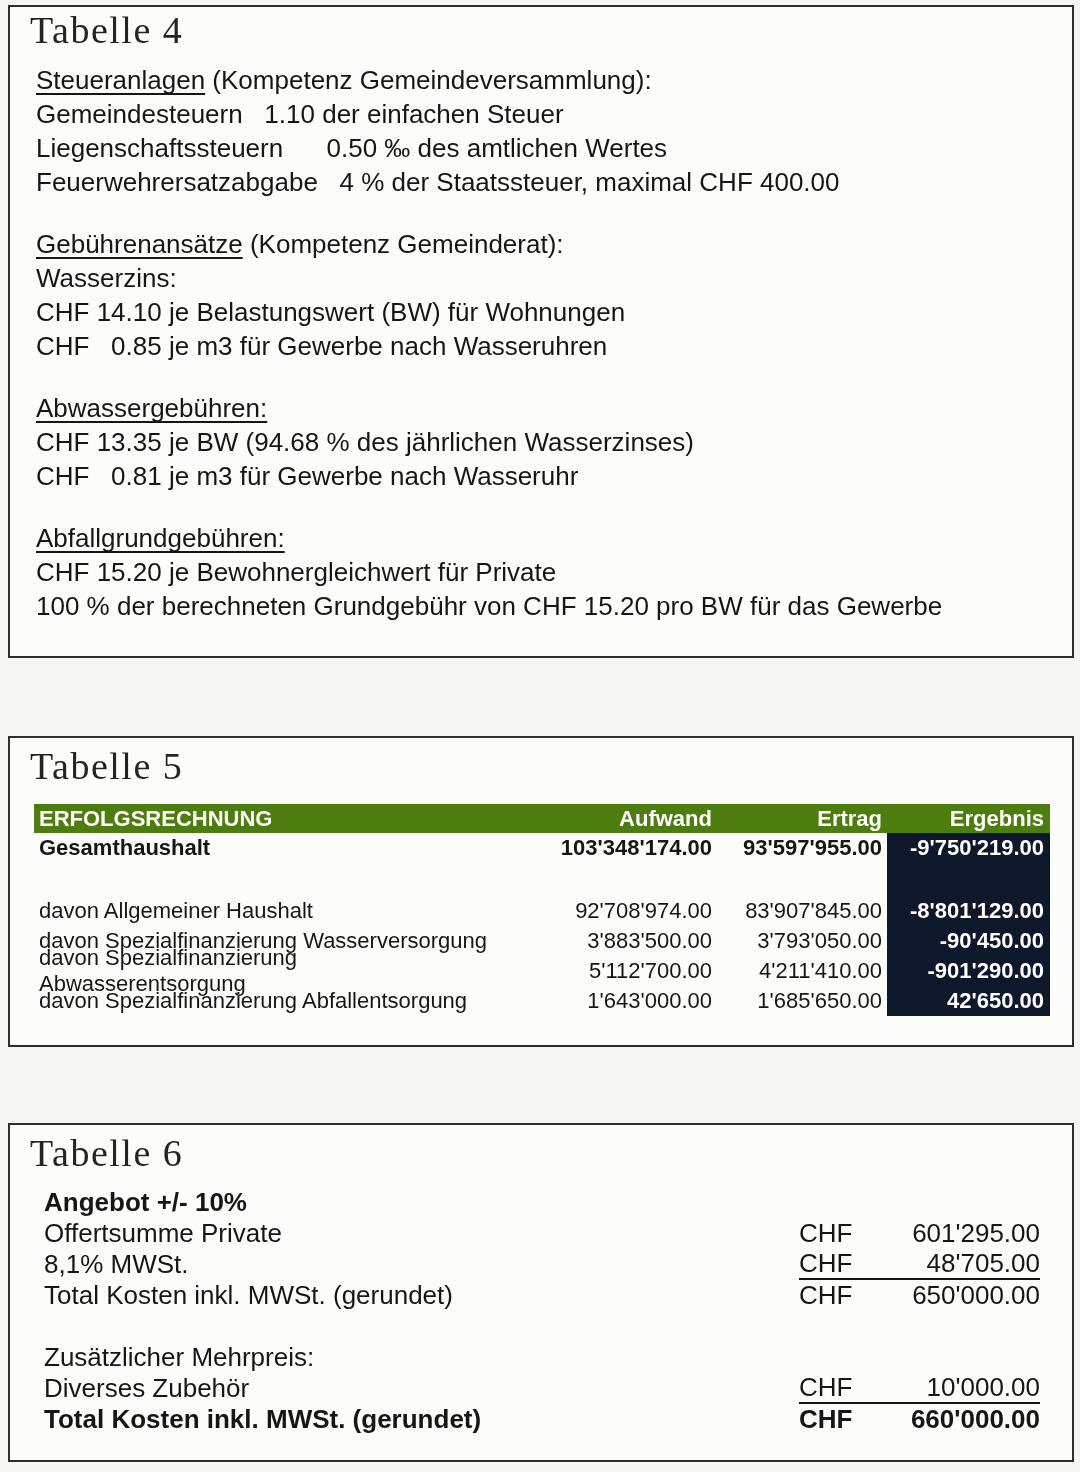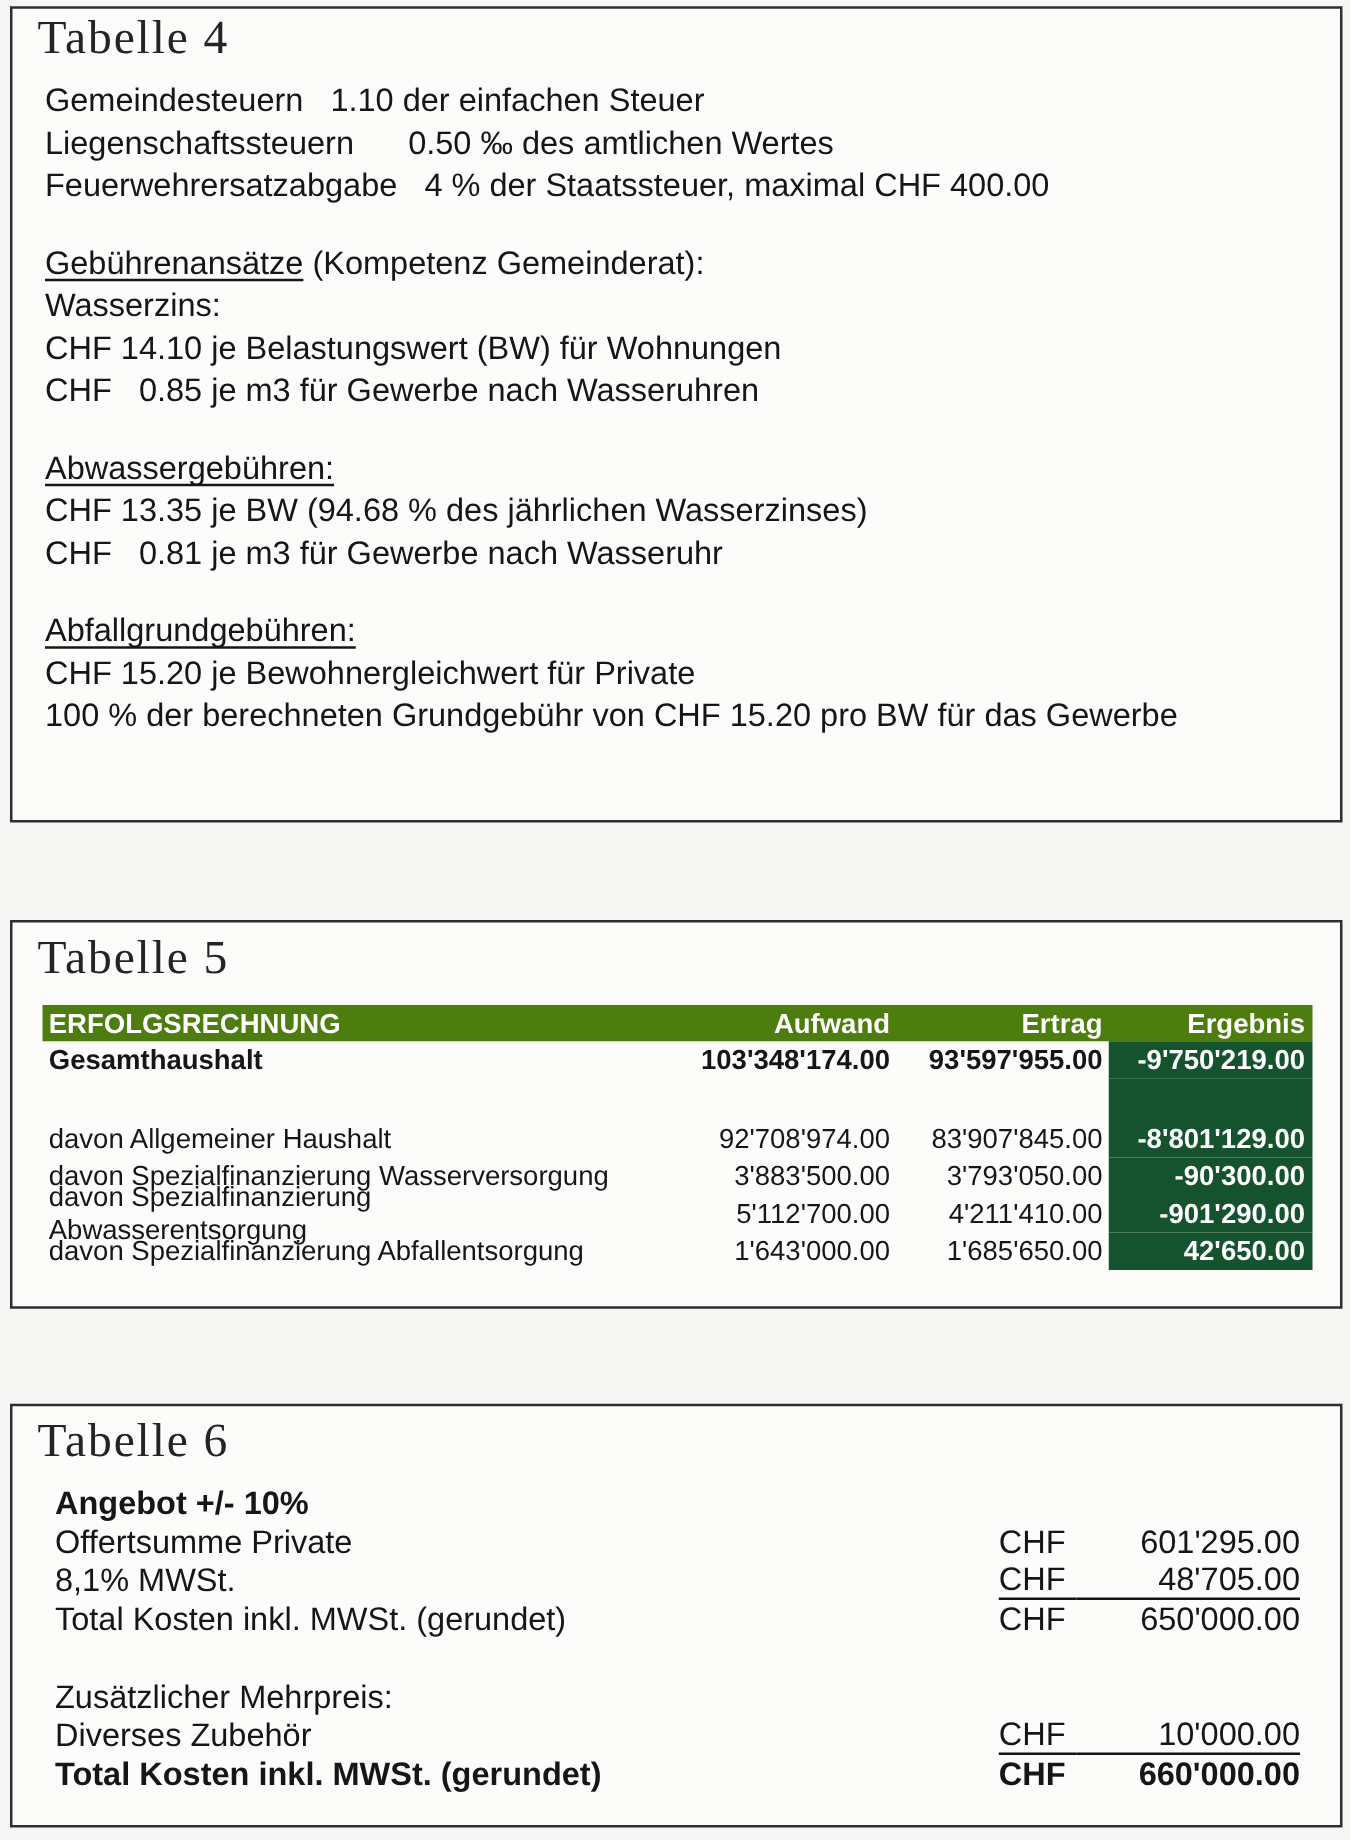--- a/index.html
+++ b/index.html
@@ -46,40 +46,41 @@
   }
   .t5-row{display:flex;align-items:stretch;height:30px;}
   .t5-row.blank{height:33px;}
   .t5-row.bold{font-weight:bold;}
   .c0{width:470px;box-sizing:border-box;padding-left:5px;display:flex;align-items:center;}
   .c1{width:208px;box-sizing:border-box;display:flex;align-items:center;justify-content:flex-end;}
   .c2{width:170px;box-sizing:border-box;display:flex;align-items:center;justify-content:flex-end;}
   .c3{width:168px;box-sizing:border-box;padding-right:6px;display:flex;align-items:center;justify-content:flex-end;}
   .t5-row .c3{
     width:163px;margin-left:5px;
-    background:#14532d;color:#ffffff;font-weight:bold;
+    background:#0f172a;color:#ffffff;font-weight:bold;
   }
 
   
   .t6{position:absolute;top:62px;left:34px;width:1000px;font-size:26px;}
   .t6-row{display:flex;align-items:stretch;height:31px;}
   .t6-row.bold{font-weight:bold;align-items:flex-end;}
   .t6-label{width:755px;display:flex;align-items:center;}
   .t6-chf{width:62px;display:flex;align-items:center;}
   .t6-val{width:179px;display:flex;align-items:center;justify-content:flex-end;}
   .t6-row.ul .t6-chf,.t6-row.ul .t6-val{border-bottom:2px solid #141414;}
 </style>
 </head>
 <body>
 
 <div>
 
   <section class="box box1">
     <h2 class="title">Tabelle 4</h2>
     <div class="t4" id="t4-lines">
+        <div class="line"><span class="u">Steueranlagen</span> (Kompetenz Gemeindeversammlung):</div>
         <div class="line">Gemeindesteuern   1.10 der einfachen Steuer</div>
         <div class="line">Liegenschaftssteuern      0.50 ‰ des amtlichen Wertes</div>
         <div class="line">Feuerwehrersatzabgabe   4 % der Staatssteuer, maximal CHF 400.00</div>
         <div class="line empty"></div>
         <div class="line"><span class="u">Gebührenansätze</span> (Kompetenz Gemeinderat):</div>
         <div class="line">Wasserzins:</div>
         <div class="line">CHF 14.10 je Belastungswert (BW) für Wohnungen</div>
         <div class="line">CHF   0.85 je m3 für Gewerbe nach Wasseruhren</div>
         <div class="line empty"></div>
         <div class="line"><span class="u">Abwassergebühren:</span></div>
@@ -117,21 +118,21 @@
           <div class="t5-row">
             <span class="c0">davon Allgemeiner Haushalt</span>
             <span class="c1">92'708'974.00</span>
             <span class="c2">83'907'845.00</span>
             <span class="c3">-8'801'129.00</span>
           </div>
           <div class="t5-row">
             <span class="c0">davon Spezialfinanzierung Wasserversorgung</span>
             <span class="c1">3'883'500.00</span>
             <span class="c2">3'793'050.00</span>
-            <span class="c3">-90'300.00</span>
+            <span class="c3">-90'450.00</span>
           </div>
           <div class="t5-row">
             <span class="c0">davon Spezialfinanzierung Abwasserentsorgung</span>
             <span class="c1">5'112'700.00</span>
             <span class="c2">4'211'410.00</span>
             <span class="c3">-901'290.00</span>
           </div>
           <div class="t5-row">
             <span class="c0">davon Spezialfinanzierung Abfallentsorgung</span>
             <span class="c1">1'643'000.00</span>

